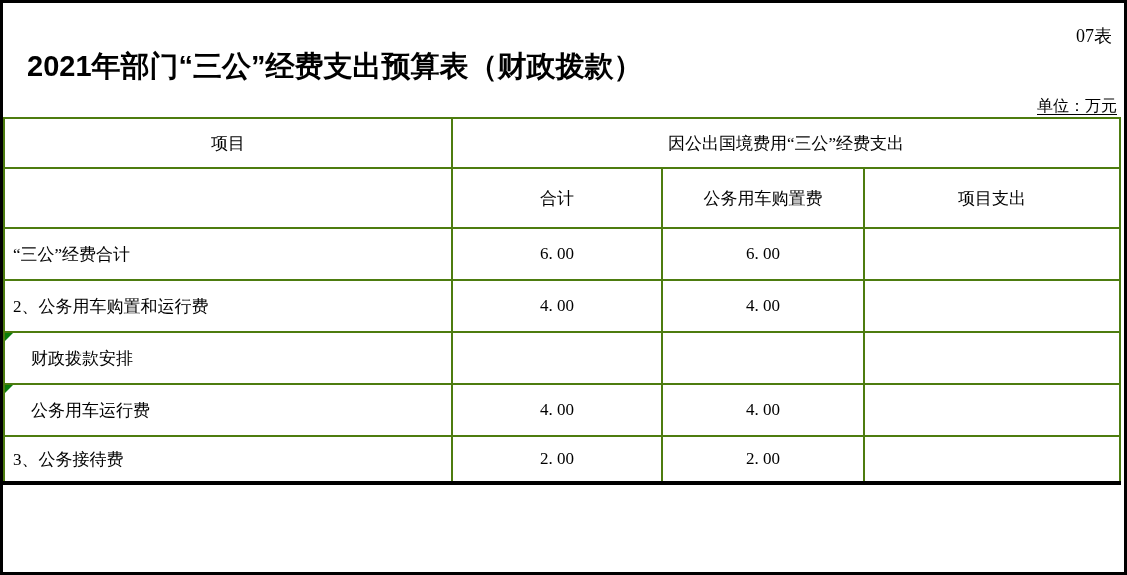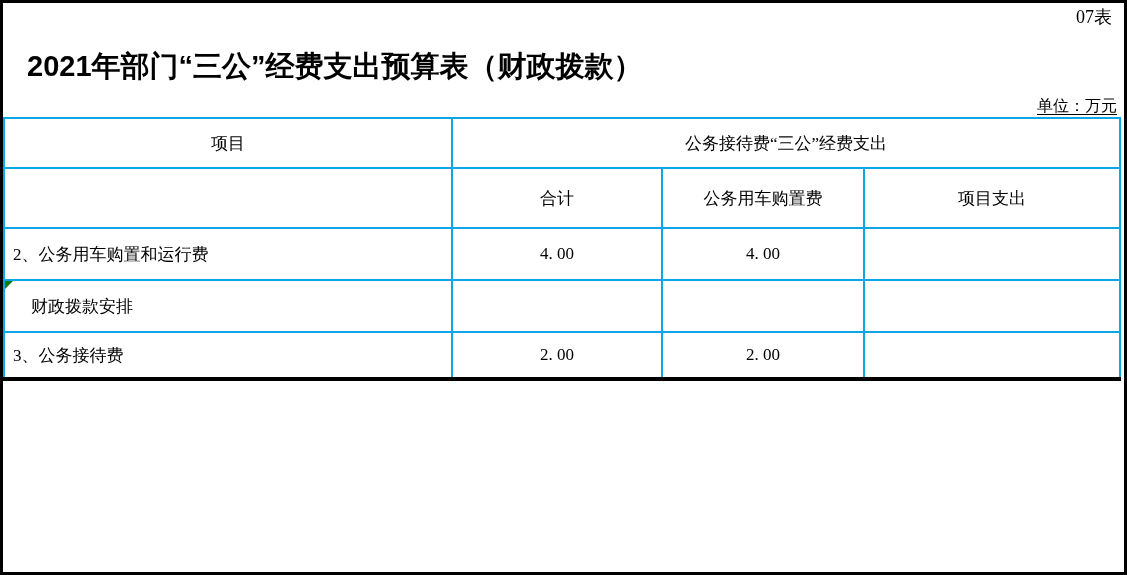--- a/index.html
+++ b/index.html
@@ -8,21 +8,21 @@
     width: 1127px;
     height: 575px;
     border: 3px solid #000000;
     position: relative;
     overflow: hidden;
     font-family: "Liberation Serif", "DejaVu Serif", serif;
     color: #000000;
   }
   .sheet-label {
     position: absolute;
-    top: 2px;
+    top: 21px;
     right: 12px;
     font-size: 18px;
     font-family: "Liberation Serif", "DejaVu Serif", serif;
   }
   .page-title {
     margin: 47px 0 0 24px;
     font-family: "Liberation Sans", "DejaVu Sans", sans-serif;
     font-weight: bold;
     font-size: 29px;
     line-height: 1.15;
@@ -40,21 +40,21 @@
   }
   table.budget {
     border-collapse: collapse;
     table-layout: fixed;
     width: 1116px;
     margin-top: 0px;
     border: 2px solid #000;
     border-bottom: 4px solid #000;
   }
   table.budget td {
-    border: 2px solid #0ea5e9;
+    border: 2px solid #4d7c0f;
     font-size: 17px;
     vertical-align: middle;
     overflow: hidden;
   }
   tr.hrow1 td { height: 50px; text-align: center; border-bottom: 1px solid #000; }
   tr.hrow2 td { height: 60px; text-align: center; }
   tr.drow td  { height: 52px; }
   tr.drow-last td { height: 47px; }
   td.label-cell { text-align: left; padding-left: 8px; position: relative; }
   td.label-cell.indent { padding-left: 26px; }
@@ -80,47 +80,61 @@
 <table class="budget">
   <colgroup>
     <col style="width:448px">
     <col style="width:210px">
     <col style="width:202px">
     <col style="width:256px">
   </colgroup>
   <tbody>
     <tr class="hrow1">
       <td>项目</td>
-      <td colspan="3">公务接待费“三公”经费支出</td>
+      <td colspan="3">因公出国境费用“三公”经费支出</td>
     </tr>
     <tr class="hrow2">
       <td></td>
       <td>合计</td>
       <td>公务用车购置费</td>
       <td>项目支出</td>
     </tr>
 
+    <tr class="drow">
+      <td class="label-cell">“三公”经费合计</td>
+      <td class="value-cell">6. 00</td>
+      <td class="value-cell">6. 00</td>
+      <td class="value-cell"></td>
+    </tr>
 
 
     <tr class="drow">
       <td class="label-cell">2、公务用车购置和运行费</td>
       <td class="value-cell">4. 00</td>
       <td class="value-cell">4. 00</td>
       <td class="value-cell"></td>
     </tr>
 
     <tr class="drow">
       <td class="label-cell indent">
         <span class="error-marker"></span><span>财政拨款安排</span>
       </td>
       <td class="value-cell"></td>
       <td class="value-cell"></td>
       <td class="value-cell"></td>
     </tr>
 
+    <tr class="drow">
+      <td class="label-cell indent">
+        <span class="error-marker"></span><span>公务用车运行费</span>
+      </td>
+      <td class="value-cell">4. 00</td>
+      <td class="value-cell">4. 00</td>
+      <td class="value-cell"></td>
+    </tr>
 
     <tr class="drow drow-last">
       <td class="label-cell">3、公务接待费</td>
       <td class="value-cell">2. 00</td>
       <td class="value-cell">2. 00</td>
       <td class="value-cell"></td>
     </tr>
   </tbody>
 </table>
 

